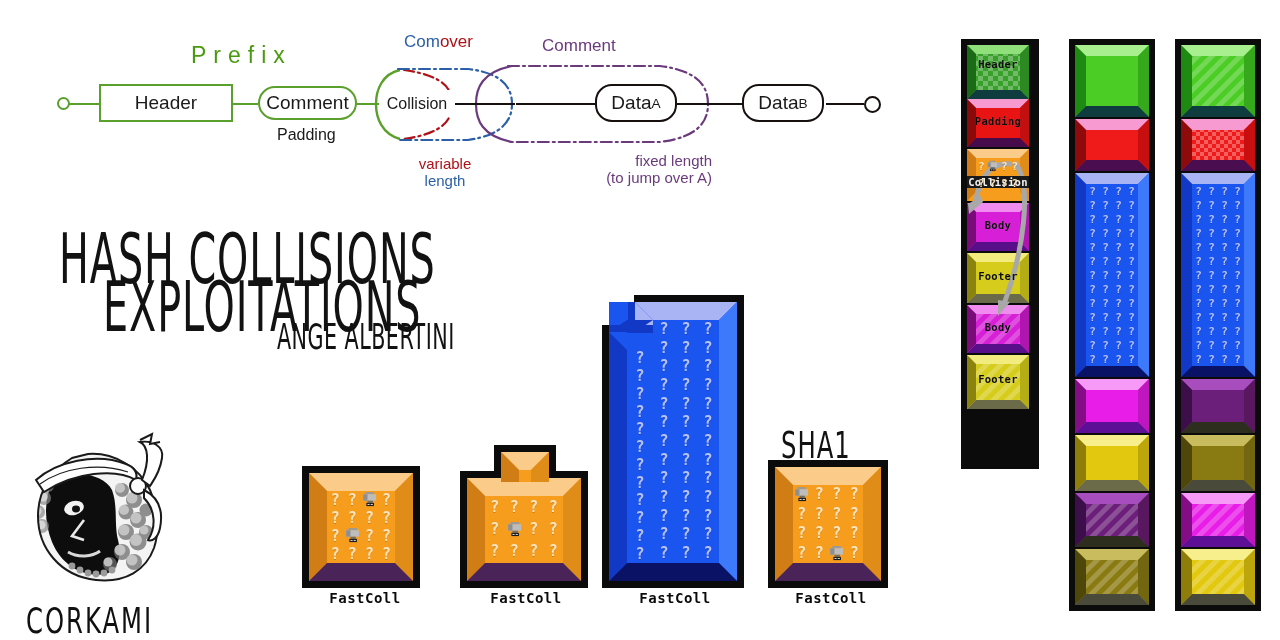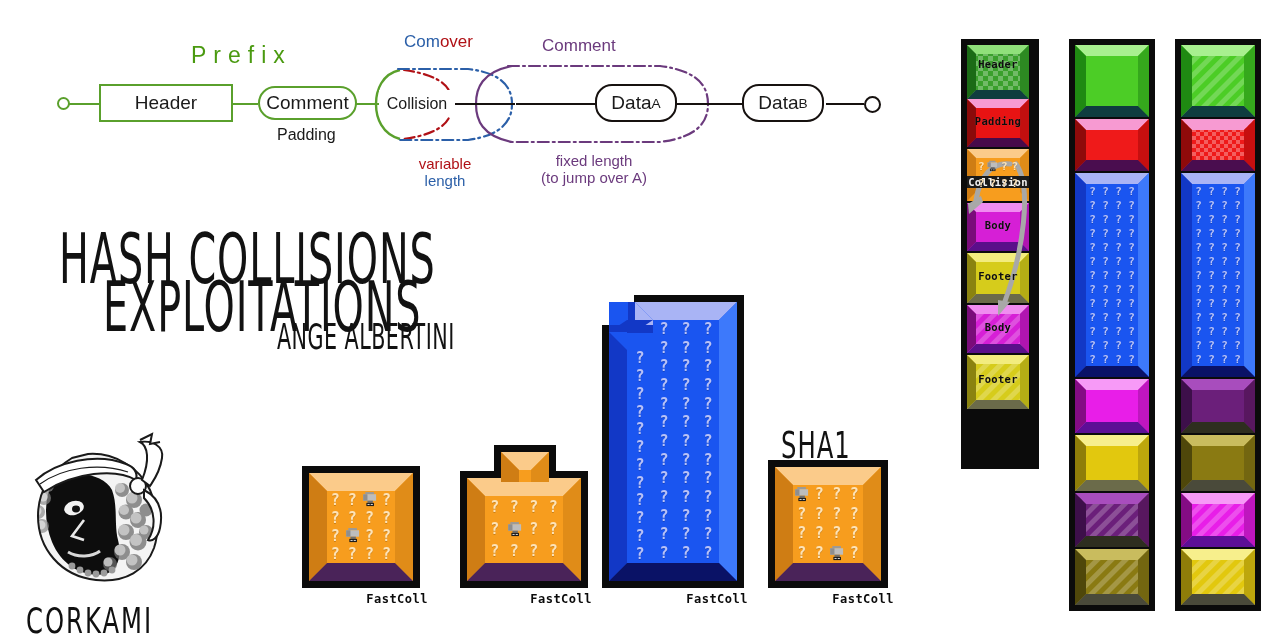--- a/index.html
+++ b/index.html
@@ -57,23 +57,23 @@
     font-family:"DejaVu Sans Condensed","Liberation Sans",sans-serif;font-weight:300;
     transform:scaleY(1.3);transform-origin:left top;
   }
 
   
   #barchart{left:296px;top:290px;width:640px;height:350px;}
   .bar{position:absolute;}
   .blk{position:absolute;box-sizing:border-box;}
   .blk .frame{position:absolute;inset:0;background:#0b0b0b;}
   .bar-label{
-    position:absolute;width:100%;text-align:right;bottom:0;
+    position:absolute;width:100%;text-align:center;bottom:0;
     font-family:"DejaVu Sans Mono","Liberation Mono",monospace;
-    font-size:12px;font-weight:bold;color:#0b0b0b;letter-spacing:0.5px;
+    font-size:14px;font-weight:bold;color:#0b0b0b;letter-spacing:0.5px;
   }
   .sha1-label{
     position:absolute;color:#121212;font-size:27px;white-space:nowrap;letter-spacing:1px;
     font-family:"DejaVu Sans Condensed","Liberation Sans",sans-serif;font-weight:300;
     transform:scaleY(1.35);transform-origin:left top;
   }
 
   
   .qface{position:absolute;overflow:hidden;}
   .qgrid{position:absolute;inset:0;display:grid;}
@@ -156,21 +156,21 @@
       <span class="cmt-blue">Com</span><span class="cmt-red">over</span>
     </div>
 
     <div class="dlabel cmt-purple" style="left:542px;top:36px;font-size:17px;">Comment</div>
 
     <div class="dlabel ctr tiny" style="left:400px;top:156px;width:90px;">
       <div class="cmt-red">variable</div>
       <div class="cmt-blue">length</div>
     </div>
 
-    <div class="dlabel ctr tiny cmt-purple" style="left:504px;top:153px;width:180px;">
+    <div class="dlabel ctr tiny cmt-purple" style="left:532px;top:153px;width:180px;text-align:right;">
       <div>fixed length</div>
       <div>(to jump over A)</div>
     </div>
   </div>
 
   <div class="abs" id="title-block">
     <div class="ttl ttl-1">HASH COLLISIONS</div>
     <div class="ttl ttl-2">EXPLOITATIONS</div>
     <div class="ttl ttl-3">ANGE ALBERTINI</div>
   </div>

